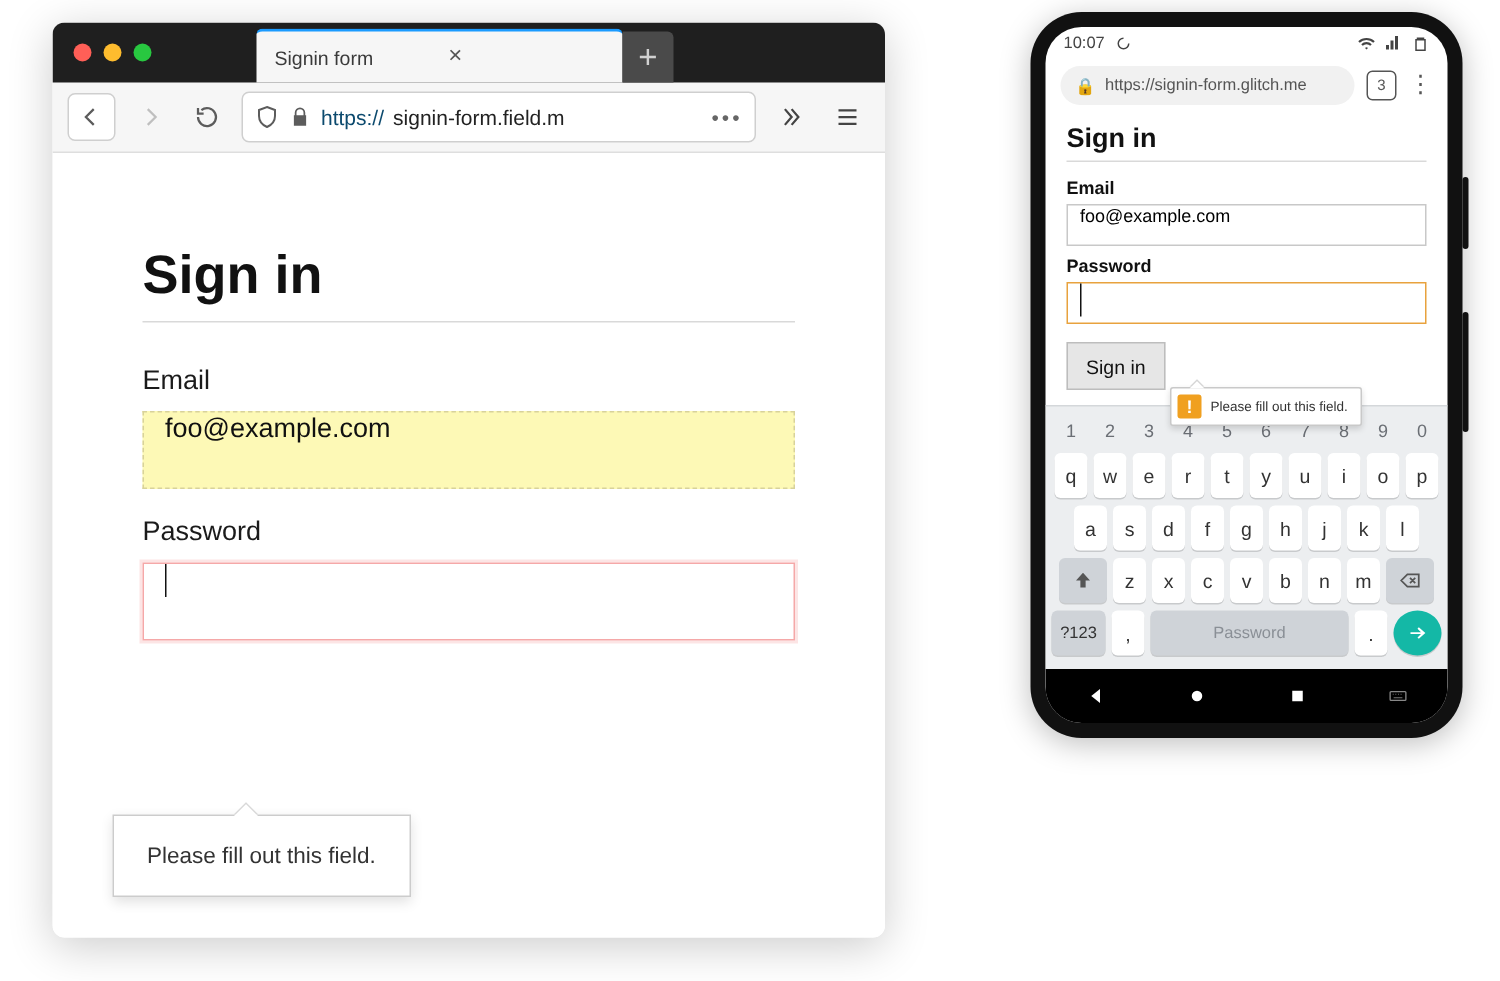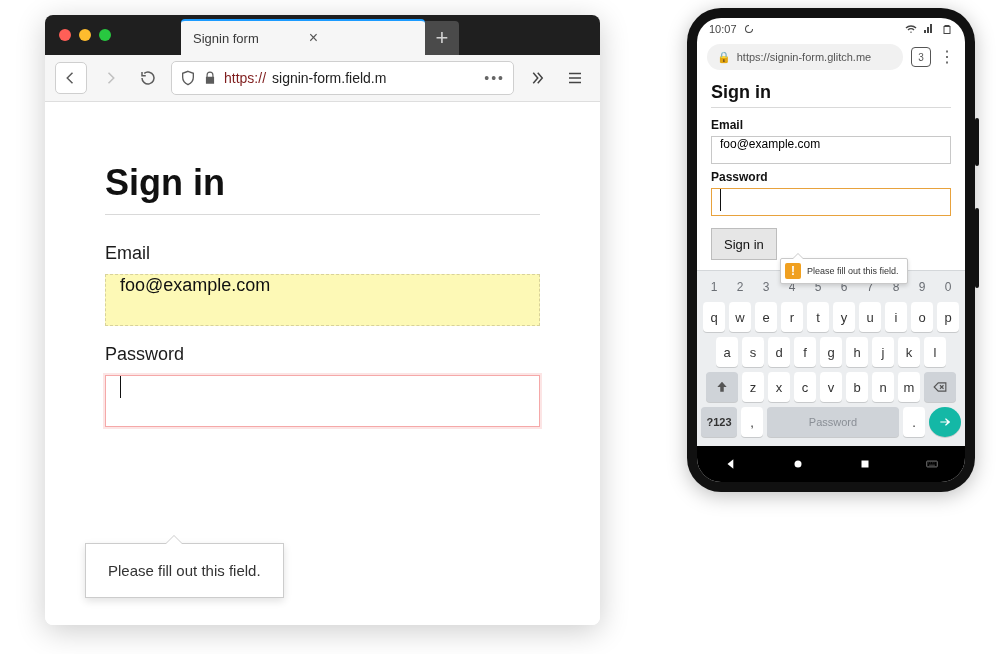--- a/index.html
+++ b/index.html
@@ -1,20 +1,20 @@
 <!DOCTYPE html>
 <html><head>
 <meta charset="utf-8">
 <style>
   html,body{margin:0;padding:0;font-family:-apple-system,BlinkMacSystemFont,"Segoe UI",Helvetica,Arial,sans-serif;}
   body{width:1000px;height:654px;background:#fff;position:relative;}
 
   
   .desktop{
-    position:absolute;left:45px;top:15px;width:555px;height:610px;
+    position:absolute;left:35px;top:15px;width:555px;height:610px;
     border-radius:8px;overflow:hidden;box-shadow:0 6px 30px rgba(0,0,0,.2);
     background:#fff;
   }
   .win-top{height:40px;background:#1f1f1f;display:flex;align-items:center;position:relative;}
   .traffic{display:flex;gap:8px;padding-left:14px;}
   .dot{width:12px;height:12px;border-radius:50%;}
   .dot.red{background:#ff5f57;}
   .dot.yellow{background:#febc2e;}
   .dot.green{background:#28c840;}
   .tabbar{flex:1;height:100%;display:flex;align-items:flex-end;margin-left:70px;}
@@ -25,21 +25,21 @@
   .newtab{width:34px;height:34px;background:#4a4a4a;color:#d1d1d1;font-size:22px;
           display:flex;align-items:center;justify-content:center;border-top-right-radius:4px;}
   .toolbar{height:46px;background:#f6f6f6;border-bottom:1px solid #dedede;display:flex;align-items:center;gap:8px;padding:0 10px;}
   .tool-btn{width:30px;height:30px;border-radius:5px;display:flex;align-items:center;justify-content:center;color:#5c5c5c;}
   .tool-btn svg{width:18px;height:18px;}
   .tool-btn.back{border:1px solid #cfcfcf;background:#fff;}
   .tool-btn.fwd{opacity:.35;}
   .addr{flex:1;height:32px;background:#fff;border:1px solid #cfcfcf;border-radius:5px;
         display:flex;align-items:center;padding:0 8px;gap:6px;font-size:14px;color:#666;overflow:hidden;}
   .addr .shield,.addr .lock{color:#5c5c5c;width:16px;height:16px;display:flex;align-items:center;justify-content:center;}
-  .addr .proto{color:#7f1d1d;}
+  .addr .proto{color:#0c4a6e;}
   .addr .host{color:#222;}
   .addr .dots{margin-left:auto;color:#666;letter-spacing:2px;}
   .menu-btn{width:30px;height:30px;display:flex;align-items:center;justify-content:center;color:#444;}
   .menu-btn svg{width:18px;height:18px;}
 
   .page{padding:60px 60px 0 60px;position:relative;height:calc(100% - 86px);background:#fff;box-sizing:border-box;}
   .page h1{font-size:36px;font-weight:600;margin:0 0 4px 0;color:#111;}
   .hr{height:1px;background:#d9d9d9;margin:10px 0 28px 0;}
   .label{font-size:18px;color:#1b1b1b;margin:18px 0 10px 0;}
   .field{width:100%;box-sizing:border-box;height:52px;padding:0 14px;font-size:18px;border:1px solid #ddd;}
@@ -89,21 +89,21 @@
 
   .keyboard{background:#eceef0;border-top:1px solid #d4d7da;padding:6px 4px 4px 4px;font-size:14px;color:#333;}
   .krow{display:flex;justify-content:center;gap:4px;margin-bottom:5px;}
   .key{background:#fff;border-radius:4px;width:22px;height:30px;display:flex;align-items:center;justify-content:center;
        box-shadow:0 1px 0 rgba(0,0,0,.15);font-size:13px;color:#333;}
   .key.num{background:transparent;box-shadow:none;color:#6b6f75;font-size:12px;height:20px;}
   .key.wide{width:32px;background:#cfd3d8;}
   .key.space{flex:1;background:#cfd3d8;color:#8a8f96;font-size:11px;}
   .key.enter{width:32px;background:#14b8a6;color:#fff;border-radius:50%;height:30px;}
   .key.enter svg{width:14px;height:14px;fill:#fff;}
-  .key.sym{width:36px;background:#cfd3d8;font-size:11px;font-weight:bold;}
+  .key.sym{width:36px;background:#cfd3d8;font-size:11px;}
   .key.bsp svg,.key.shift svg{width:14px;height:14px;fill:#555;}
 
   .navbar{height:36px;background:#000;display:flex;align-items:center;justify-content:space-around;}
   .navbar .nbtn{width:16px;height:16px;display:flex;align-items:center;justify-content:center;}
   .navbar svg{fill:#fff;width:14px;height:14px;}
   .navbar .kb svg{fill:#888;}
 </style>
 </head>
 <body>
 

